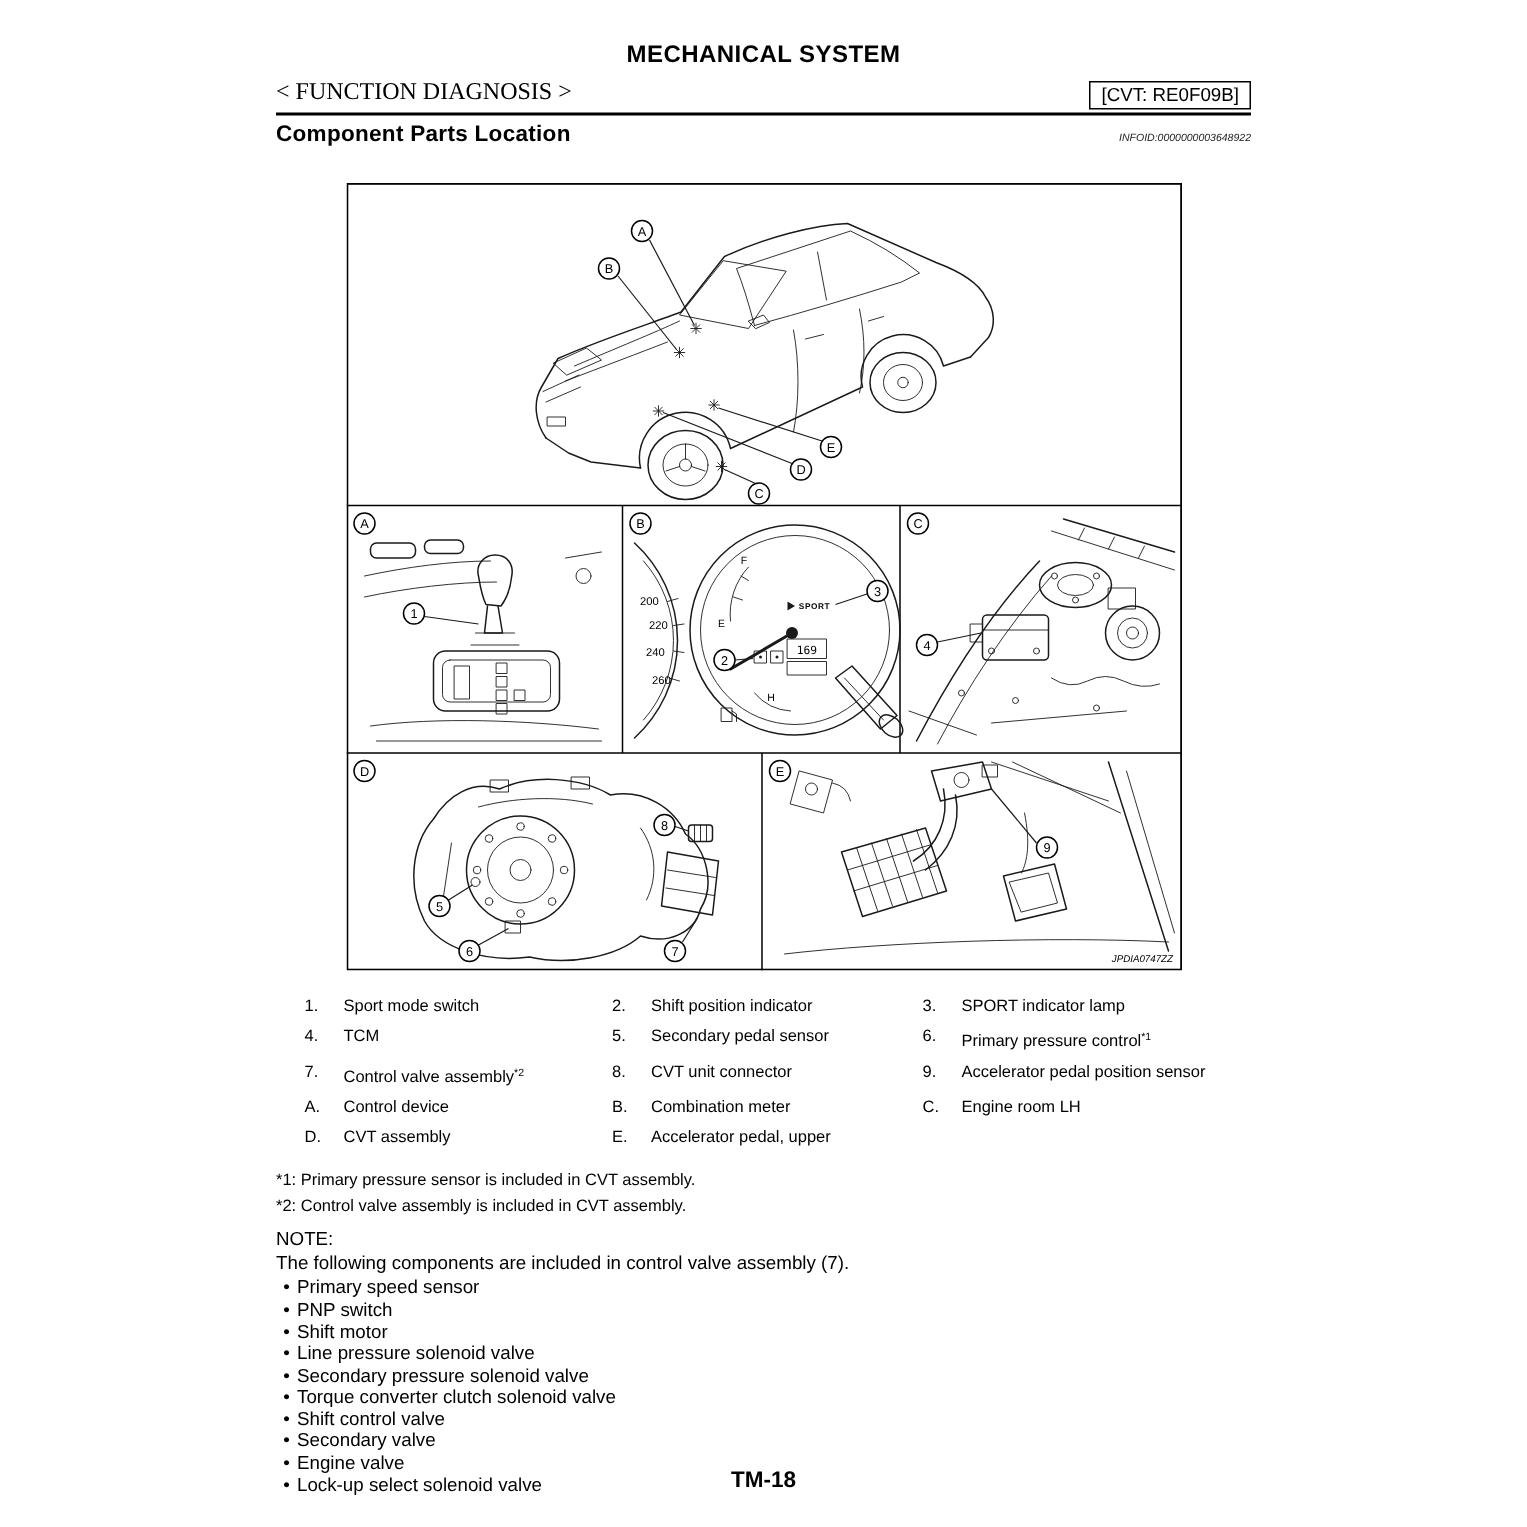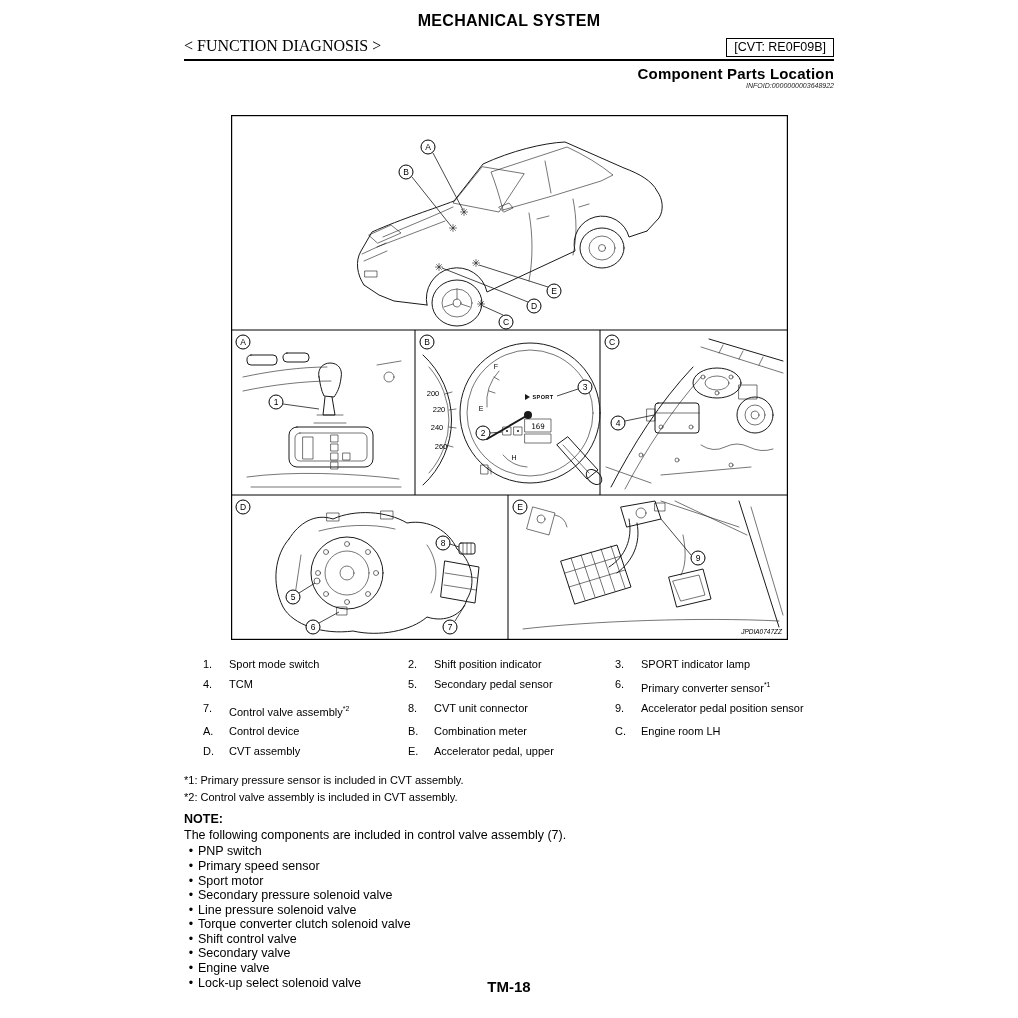--- a/index.html
+++ b/index.html
@@ -1,23 +1,23 @@
 <!DOCTYPE html>
 <html><head>
 <meta charset="utf-8">
 <style>
   html,body{margin:0;padding:0;background:#fff;}
   body{width:1018px;height:1018px;position:relative;font-family:"Liberation Sans",sans-serif;color:#000;}
-  .page{width:650px;margin:0 auto;padding-top:12px;position:relative;}
+  .page{width:650px;margin:0 auto;padding-top:28px;position:relative;}
 
   .doc-title{text-align:center;font-weight:bold;font-size:16px;letter-spacing:.3px;}
   .header-row{display:flex;justify-content:space-between;align-items:flex-end;margin-top:7px;border-bottom:2px solid #000;padding-bottom:2px;}
   .breadcrumb{font-size:16px;padding-bottom:2px;font-family:Liberation Serif, serif;}
   .model-code{font-size:12.5px;font-weight:normal;border:1.5px solid #000;padding:1px 7px 2px 7px;}
-  .section-row{display:flex;justify-content:space-between;align-items:flex-end;margin-top:4px;flex-direction:column;}
+  .section-row{display:flex;justify-content:space-between;align-items:flex-end;margin-top:4px;}
   .section-title{font-size:15px;font-weight:bold;letter-spacing:.2px;}
   .infoid{font-size:7px;font-style:italic;color:#222;padding-bottom:2px;}
 
   .figure-box{width:557px;margin-left:47px;margin-top:24px;}
   .figure-svg{display:block;}
   .figure-svg .art{stroke:#1a1a1a;fill:none;stroke-width:1;stroke-linecap:round;stroke-linejoin:round;}
   .figure-svg .art .thin{stroke-width:.6;}
   .figure-svg .art .dot{fill:#1a1a1a;stroke:none;}
   .figure-svg .frame{stroke:#000;fill:none;stroke-width:1.2;}
   .figure-svg .grid{stroke:#000;fill:none;stroke-width:1;}
@@ -31,21 +31,21 @@
   .figure-svg .lcd-text{font-size:7.5px;text-anchor:middle;font-family:"DejaVu Sans Mono",monospace;}
   .figure-svg .img-code{font-size:6.5px;font-style:italic;text-anchor:end;}
 
   .legend{margin-top:18px;padding-left:19px;}
   .legend-grid{display:grid;grid-template-columns:205px 207px 219px;row-gap:7px;font-size:11px;line-height:13px;}
   .legend-cell{display:flex;}
   .legend-key{width:26px;flex:none;}
   .legend-label sup{font-size:7px;}
 
   .footnotes{margin-top:14px;font-size:11px;line-height:17px;}
-  .note-label{font-weight:bold;font-size:12.5px;margin-top:6px;}
+  .note-label{font-weight:normal;font-size:12.5px;margin-top:6px;}
   .note-intro{font-size:12.5px;margin-top:2px;}
   .note-list{margin-top:2px;}
   .bullet-line{font-size:12.5px;line-height:14.6px;display:flex;}
   .bullet-dot{width:14px;flex:none;text-align:center;}
   .bullet-dot::before{content:"\2022";}
 
   .footer{position:absolute;left:0;right:0;top:978px;text-align:center;font-weight:bold;font-size:15px;}
 </style>
 </head>
 <body>
@@ -409,21 +409,21 @@
       <div class="legend-cell">
           <span class="legend-key">4.</span>
           <span class="legend-label"><span>TCM</span></span>
         </div>
       <div class="legend-cell">
           <span class="legend-key">5.</span>
           <span class="legend-label"><span>Secondary pedal sensor</span></span>
         </div>
       <div class="legend-cell">
           <span class="legend-key">6.</span>
-          <span class="legend-label"><span>Primary converter sensor</span><sup>*1</sup></span>
+          <span class="legend-label"><span>Primary pressure control</span><sup>*1</sup></span>
         </div>
       <div class="legend-cell">
           <span class="legend-key">7.</span>
           <span class="legend-label"><span>Control valve assembly</span><sup>*2</sup></span>
         </div>
       <div class="legend-cell">
           <span class="legend-key">8.</span>
           <span class="legend-label"><span>CVT unit connector</span></span>
         </div>
       <div class="legend-cell">
@@ -457,40 +457,40 @@
     <div>*1: Primary pressure sensor is included in CVT assembly.</div>
     <div>*2: Control valve assembly is included in CVT assembly.</div>
   </div>
 
   <div class="note-label">NOTE:</div>
   <div class="note-intro">The following components are included in control valve assembly (7).</div>
 
   <div class="note-list">
     <div class="bullet-line">
         <span class="bullet-dot"></span>
+        <span>Primary speed sensor</span>
+      </div>
+    <div class="bullet-line">
+        <span class="bullet-dot"></span>
         <span>PNP switch</span>
       </div>
     <div class="bullet-line">
         <span class="bullet-dot"></span>
-        <span>Primary speed sensor</span>
-      </div>
-    <div class="bullet-line">
-        <span class="bullet-dot"></span>
-        <span>Sport motor</span>
+        <span>Shift motor</span>
+      </div>
+    <div class="bullet-line">
+        <span class="bullet-dot"></span>
+        <span>Line pressure solenoid valve</span>
       </div>
     <div class="bullet-line">
         <span class="bullet-dot"></span>
         <span>Secondary pressure solenoid valve</span>
       </div>
     <div class="bullet-line">
         <span class="bullet-dot"></span>
-        <span>Line pressure solenoid valve</span>
-      </div>
-    <div class="bullet-line">
-        <span class="bullet-dot"></span>
         <span>Torque converter clutch solenoid valve</span>
       </div>
     <div class="bullet-line">
         <span class="bullet-dot"></span>
         <span>Shift control valve</span>
       </div>
     <div class="bullet-line">
         <span class="bullet-dot"></span>
         <span>Secondary valve</span>
       </div>

